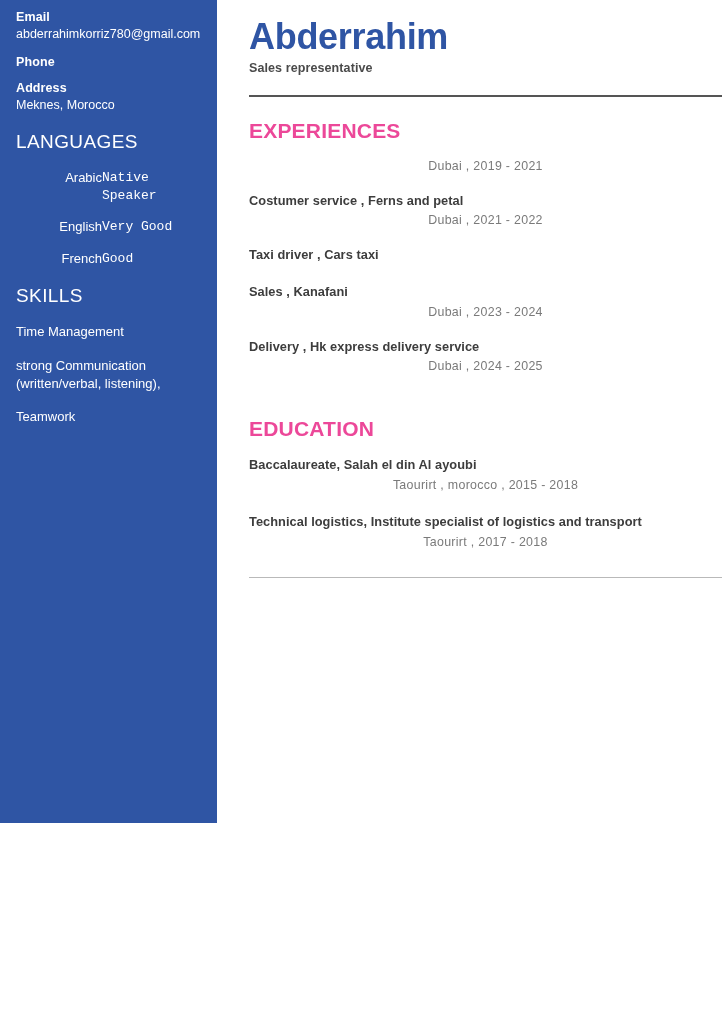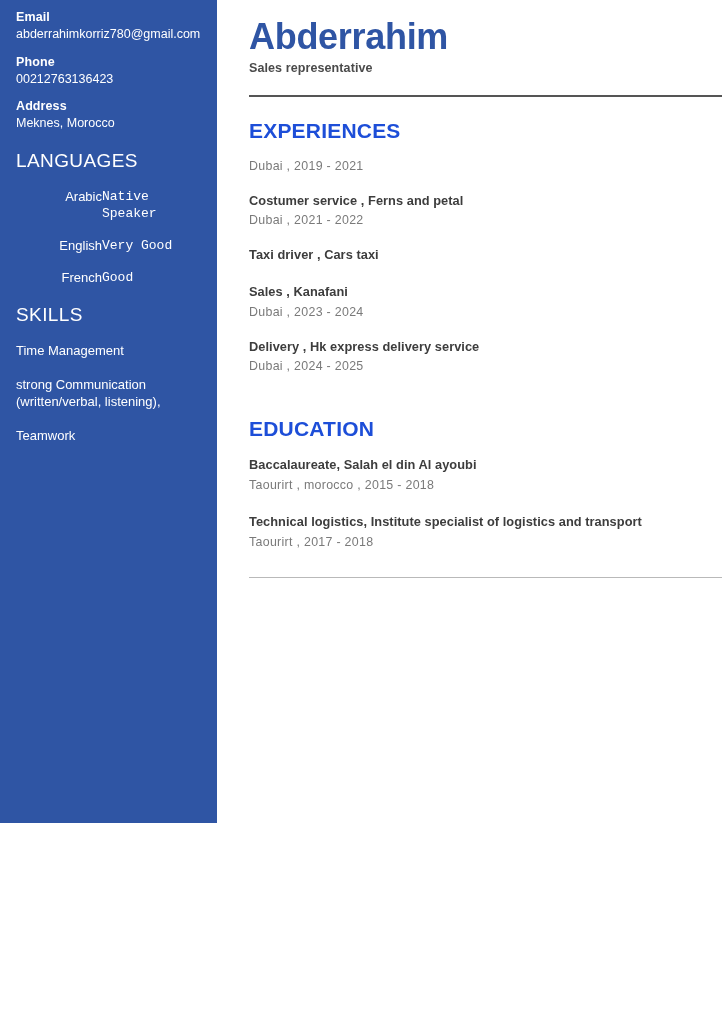--- a/index.html
+++ b/index.html
@@ -77,39 +77,40 @@
     font-weight: bold;
     margin-top: 5px;
     letter-spacing: 0.1px;
   }
   .rule {
     margin-top: 20px;
     border-top: 2px solid #555555;
     width: 100%;
   }
   .section-title {
-    color: #1d4ed8;
+    color: #ec4899;
     font-size: 21px;
     font-weight: bold;
     letter-spacing: 0.2px;
     margin: 22px 0 16px 0;
   }
   .entry { margin-bottom: 20px; }
   .entry-title {
     color: #3d3d3d;
     font-size: 12.8px;
     font-weight: bold;
     letter-spacing: 0.05px;
     line-height: 1.3;
   }
   .entry-sub {
     color: #7a7a7a;
     font-size: 12.4px;
     margin-top: 4px;
     letter-spacing: 0.3px;
+    text-align: center;
   }
   .edu-gap { margin-top: 44px; }
   .edu-entry { margin-bottom: 22px; }
   .bottom-rule {
     border-top: 1px solid #b9b9b9;
     margin: 28px 0 0 0;
     width: 100%;
   }
 </style>
 </head>
@@ -119,21 +120,20 @@
 
   <aside class="sidebar">
 
     <div class="contact-block">
       <div class="contact-label">Email</div>
       <div class="contact-value">abderrahimkorriz780@gmail.com</div>
     </div>
 
     <div class="contact-block">
       <div class="contact-label">Phone</div>
-      <div class="contact-value">00212763136423</div>
     </div>
 
     <div class="contact-block">
       <div class="contact-label">Address</div>
       <div class="contact-value">Meknes, Morocco</div>
     </div>
 
     <h2 class="side-heading">LANGUAGES</h2>
 
     <div class="lang-row">

